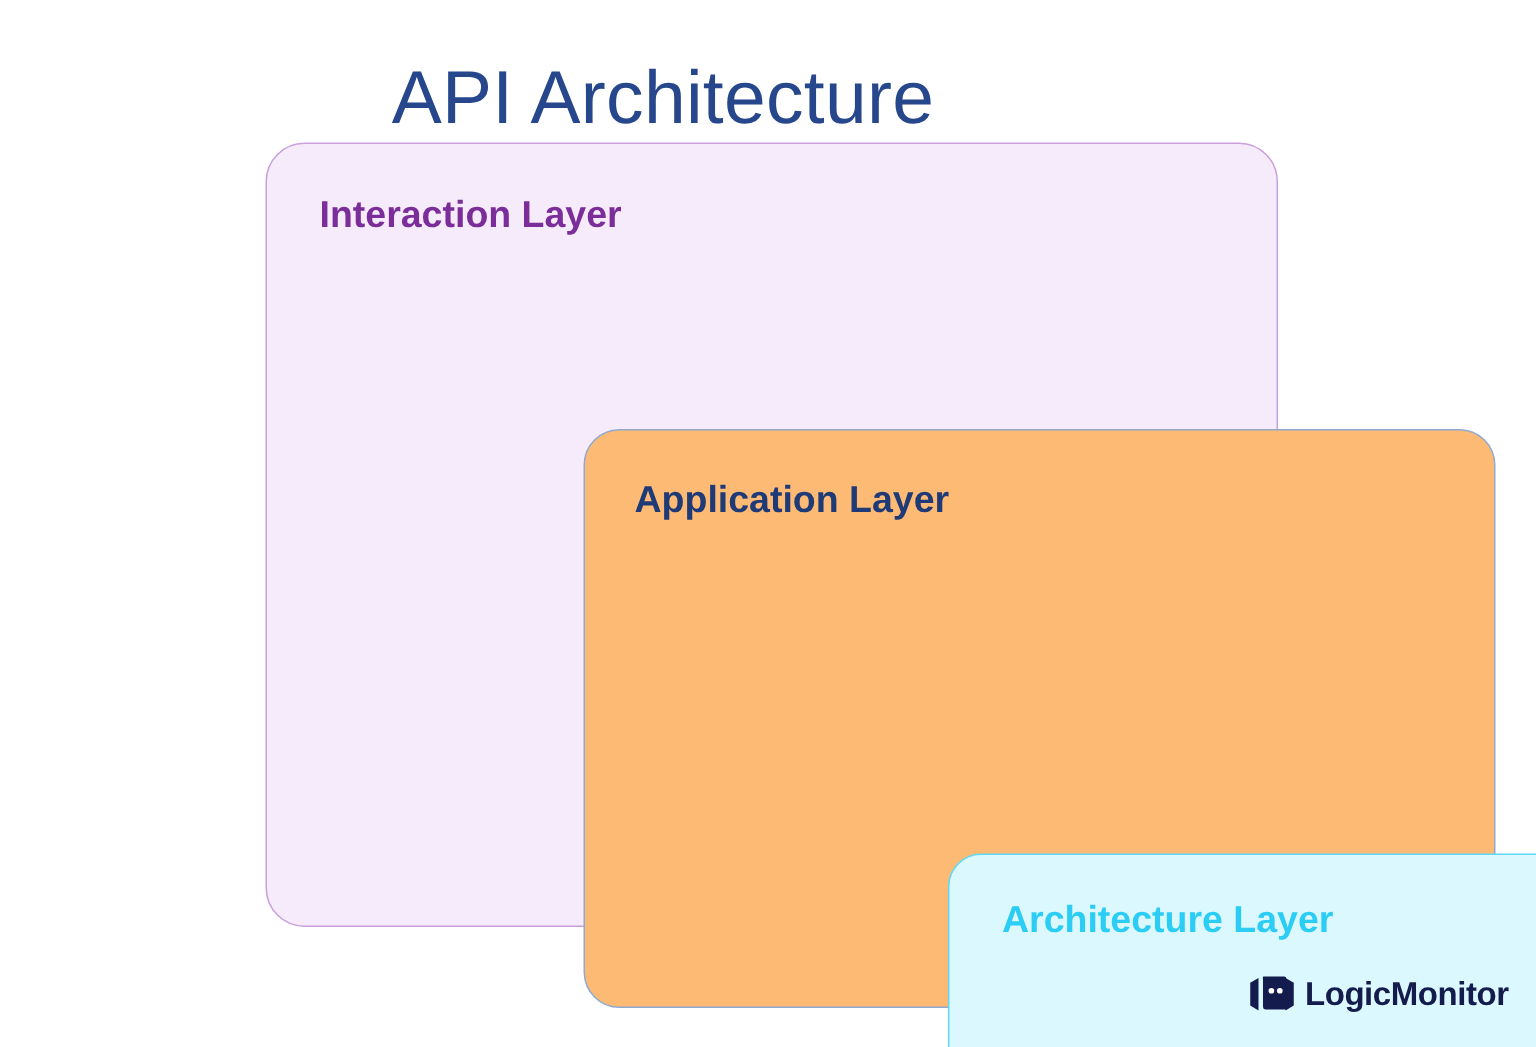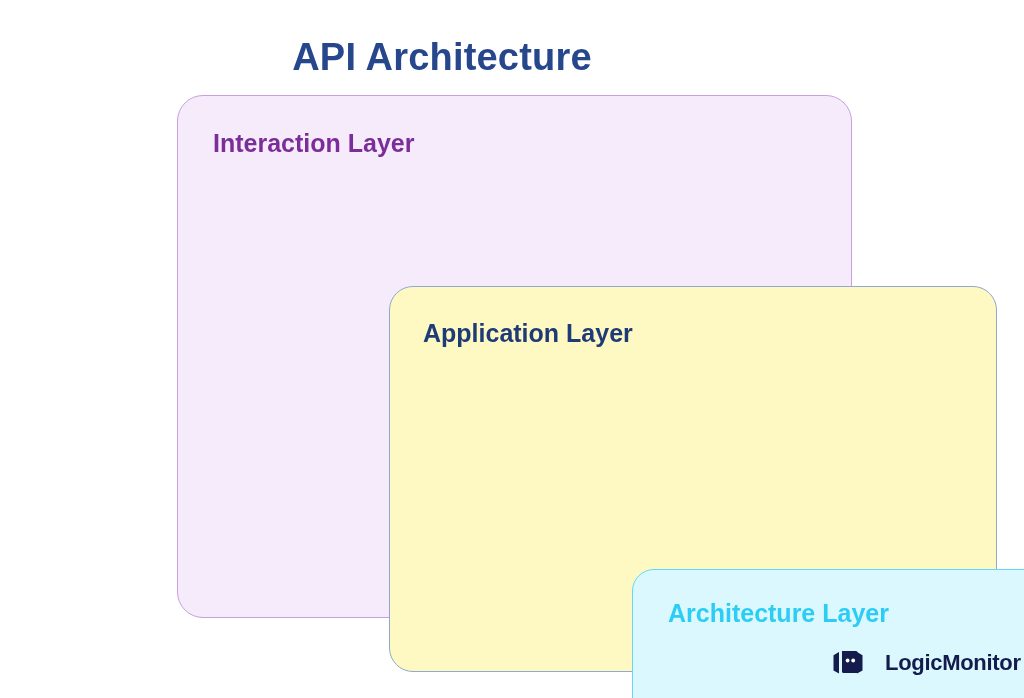--- a/index.html
+++ b/index.html
@@ -20,22 +20,22 @@
     inset: 0;
   }
 
   
   .page-title {
     position: absolute;
     left: 0;
     top: 36px;
     width: 884px;
     text-align: center;
-    font-size: 38px;
-    font-weight: bold;
+    font-size: 50px;
+    font-weight: normal;
     letter-spacing: 0.2px;
     color: #27478d;
   }
 
   
   .layer-box {
     position: absolute;
     box-sizing: border-box;
   }
 
@@ -61,21 +61,21 @@
     font-size: 25px;
     color: #7b2d99;
   }
 
   
   .layer-application {
     left: 211px;
     top: 190px;
     width: 608px;
     height: 386px;
-    background: #fef9c3;
+    background: #fdba74;
     border: 1.5px solid #8fa9cf;
     border-radius: 24px;
   }
   .label-application {
     left: 33px;
     top: 32px;
     font-size: 25px;
     color: #1e3a77;
   }
 
@@ -97,21 +97,21 @@
   }
 
   
   .logo {
     position: absolute;
     left: 833px;
     top: 648px;
     height: 30px;
     display: flex;
     align-items: center;
-    gap: 22px;
+    gap: 7px;
   }
   .logo-mark {
     display: block;
     width: 30px;
     height: 28px;
   }
   .logo-wordmark {
     font-size: 22px;
     font-weight: bold;
     color: #141b4d;

